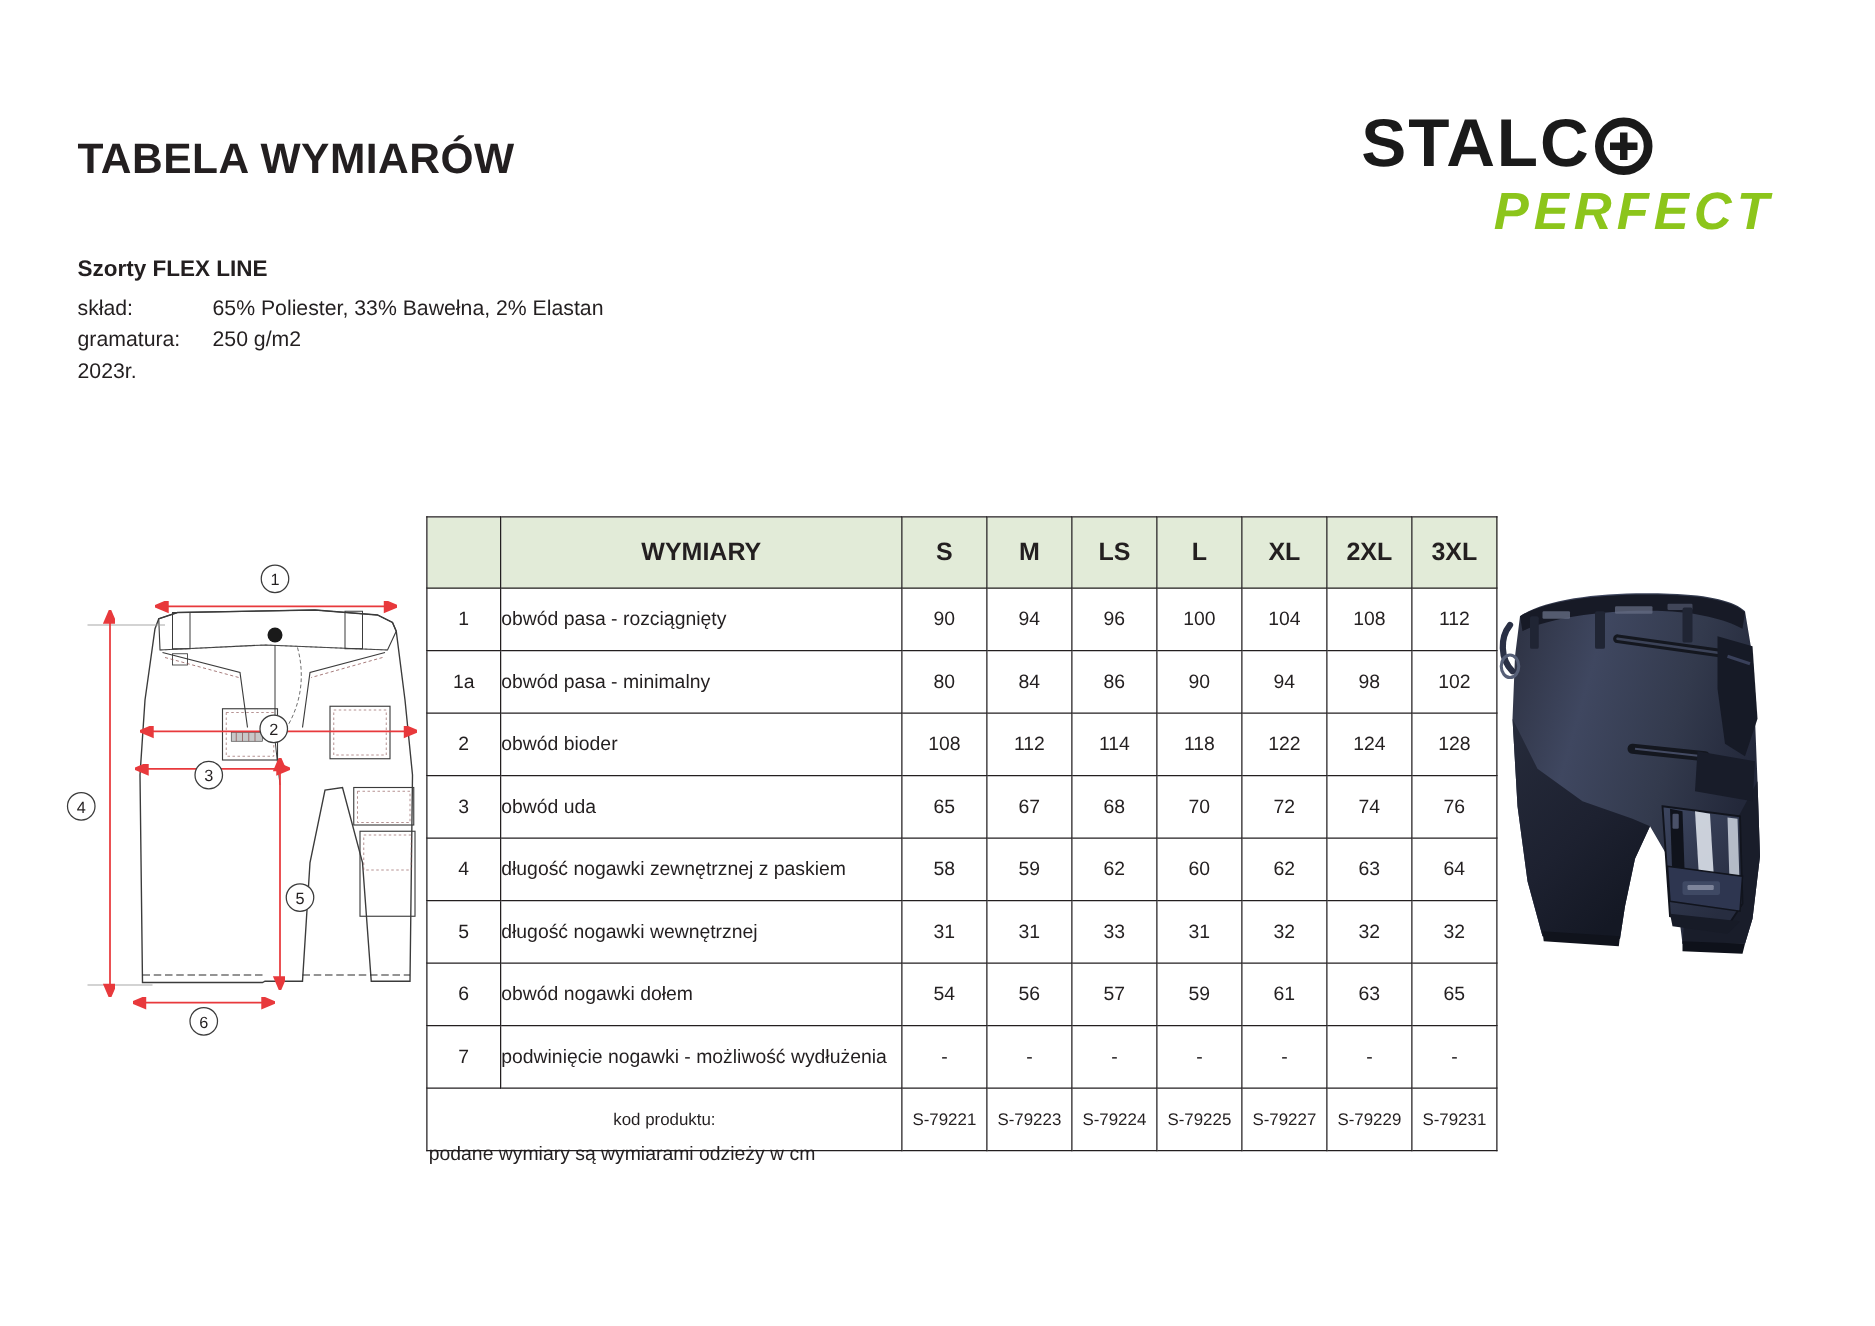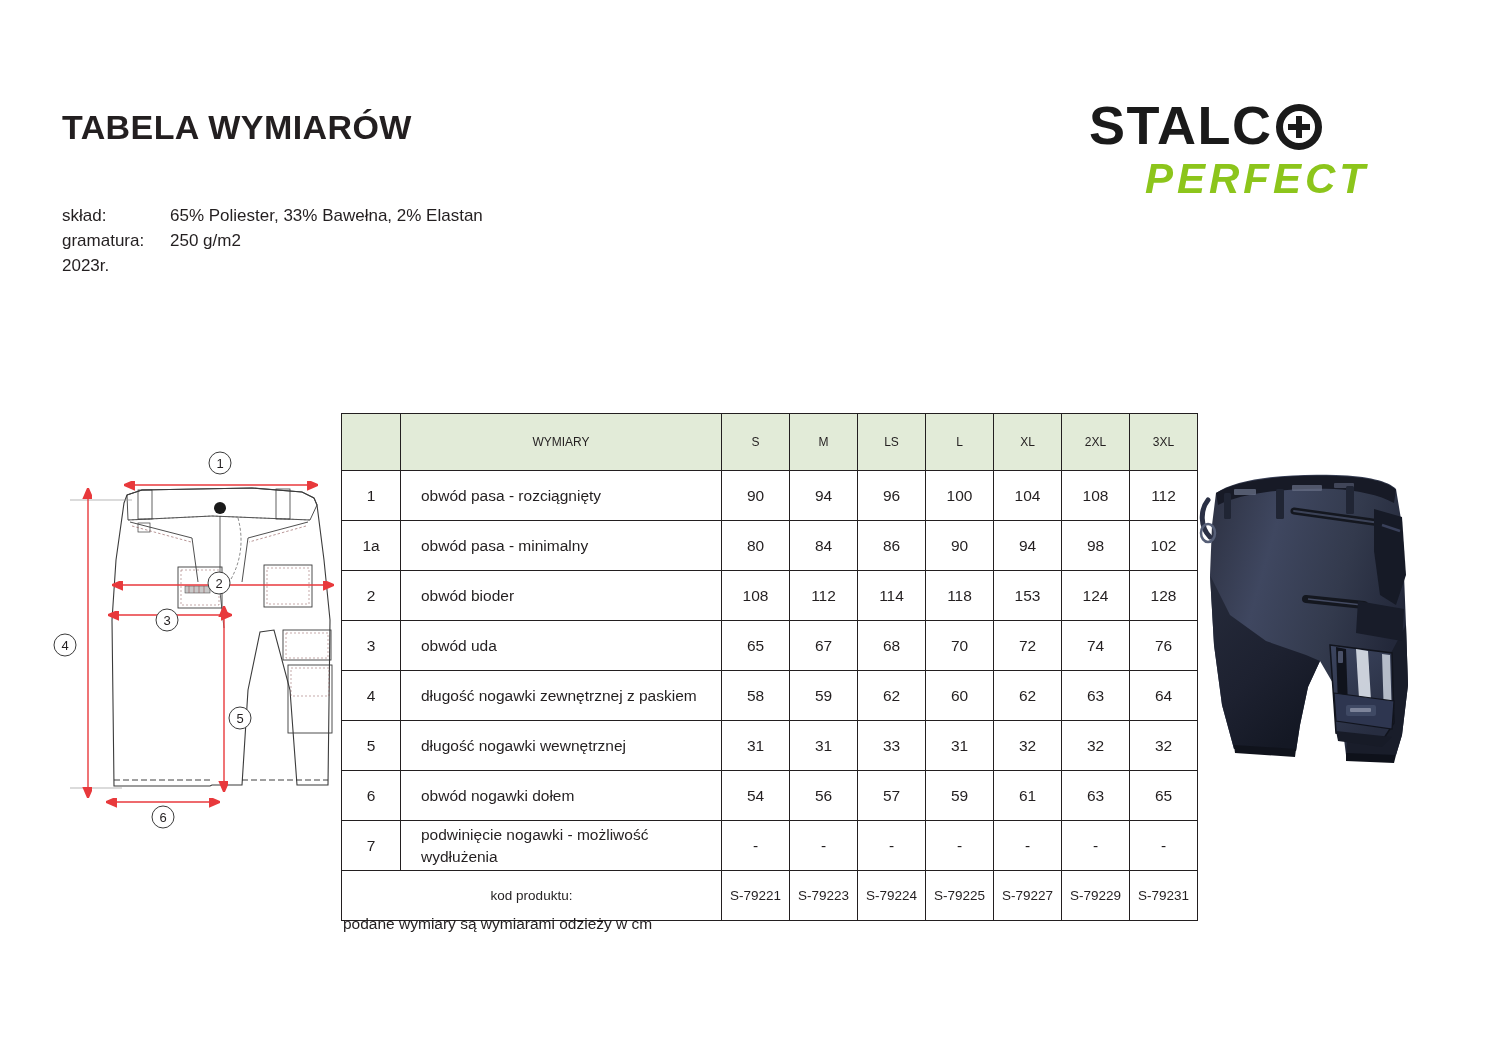--- a/index.html
+++ b/index.html
@@ -46,23 +46,23 @@
     width: 108px;
     flex: 0 0 108px;
   }
   .spec-val { flex: 1 1 auto; }
   .spec-single { margin-top: 0; }
 
   
   #logo {
     position: absolute;
     left: 1089px;
-    top: 98px;
+    top: 88px;
     width: 330px;
-    text-align: center;
+    text-align: right;
   }
   #logo-stalco {
     display: flex;
     align-items: center;
     font-size: 54px;
     font-weight: bold;
     letter-spacing: 1.5px;
     color: #1a1a1a;
     line-height: 1;
     font-family: "Liberation Sans", sans-serif;
@@ -131,31 +131,31 @@
     border: 1.6px solid #231f20;
     padding: 0;
     text-align: center;
     vertical-align: middle;
     color: #231f20;
     font-weight: normal;
   }
   #size-table thead th {
     background: #e2ebd8;
     height: 56px;
-    font-weight: normal;
-    font-size: 12px;
+    font-weight: bold;
+    font-size: 20px;
   }
   #size-table thead th.hdr-idx { width: 58px; }
   #size-table thead th.hdr-label { width: 320px; }
   #size-table thead th.hdr-size { width: 67px; }
   #size-table tbody td { height: 49px; }
   #size-table td.cell-idx { width: 58px; }
   #size-table td.cell-label {
     text-align: left;
-    padding-left: 20px;
+    padding-left: 0;
     line-height: 22px;
   }
   tr.row-tall td { height: 62px; }
   tr.row-codes td {
     height: 32px;
     font-size: 13.5px;
     margin-top: 45px;
   }
   td.codes-caption {
     text-align: right;
@@ -180,20 +180,21 @@
     width: 250px;
     height: 330px;
   }
 </style>
 </head>
 <body>
 
 <div id="page-title">TABELA WYMIARÓW</div>
 
 <div id="product-block">
+  <div id="product-name">Szorty FLEX LINE</div>
   <div class="spec-row">
     <div class="spec-key">skład:</div>
     <div class="spec-val">65% Poliester, 33% Bawełna, 2% Elastan</div>
   </div>
   <div class="spec-row">
     <div class="spec-key">gramatura:</div>
     <div class="spec-val">250 g/m2</div>
   </div>
   <div class="spec-single">2023r.</div>
 </div>
@@ -346,21 +347,21 @@
       <td>98</td>
       <td>102</td>
     </tr>
     <tr>
       <td class="cell-idx">2</td>
       <td class="cell-label">obwód bioder</td>
       <td>108</td>
       <td>112</td>
       <td>114</td>
       <td>118</td>
-      <td>153</td>
+      <td>122</td>
       <td>124</td>
       <td>128</td>
     </tr>
     <tr>
       <td class="cell-idx">3</td>
       <td class="cell-label">obwód uda</td>
       <td>65</td>
       <td>67</td>
       <td>68</td>
       <td>70</td>

